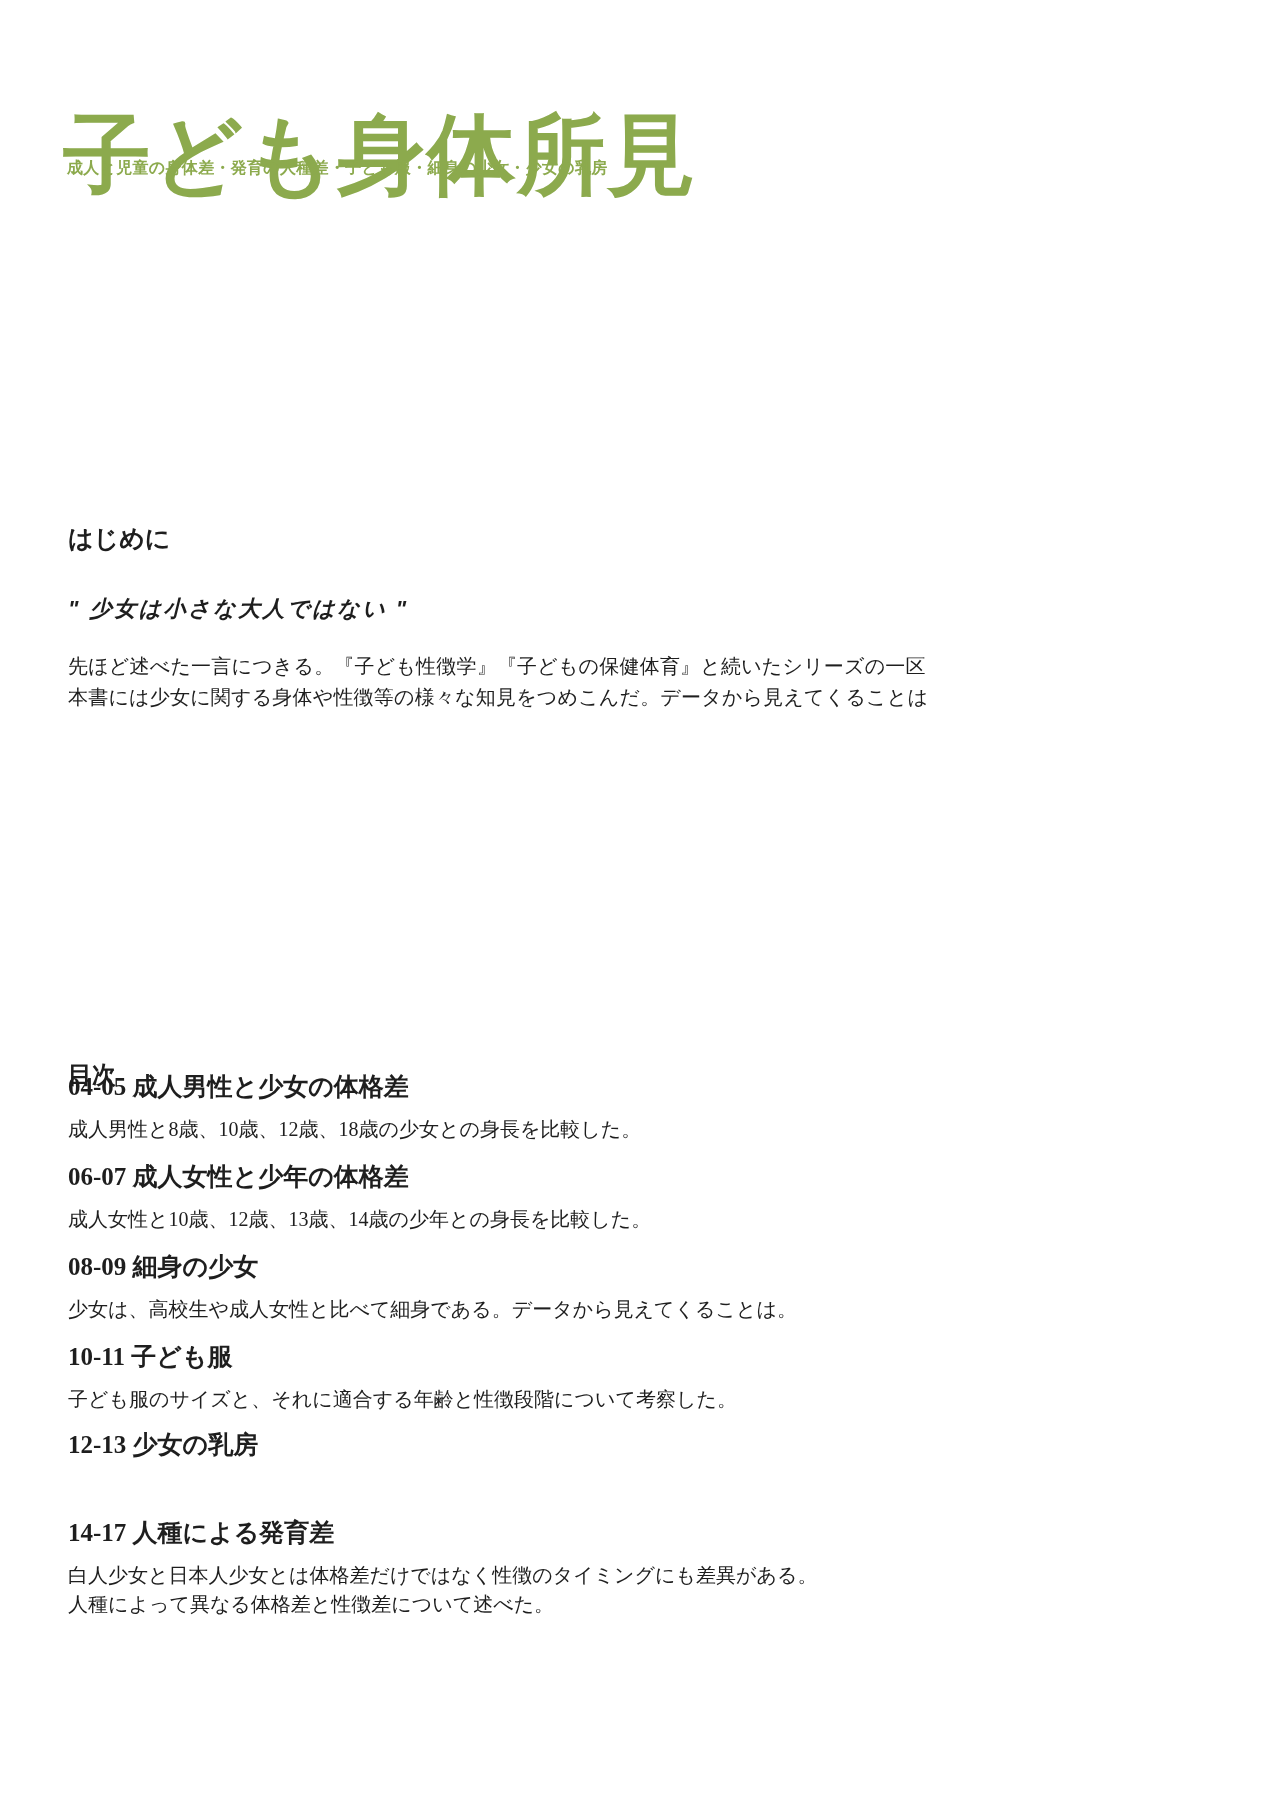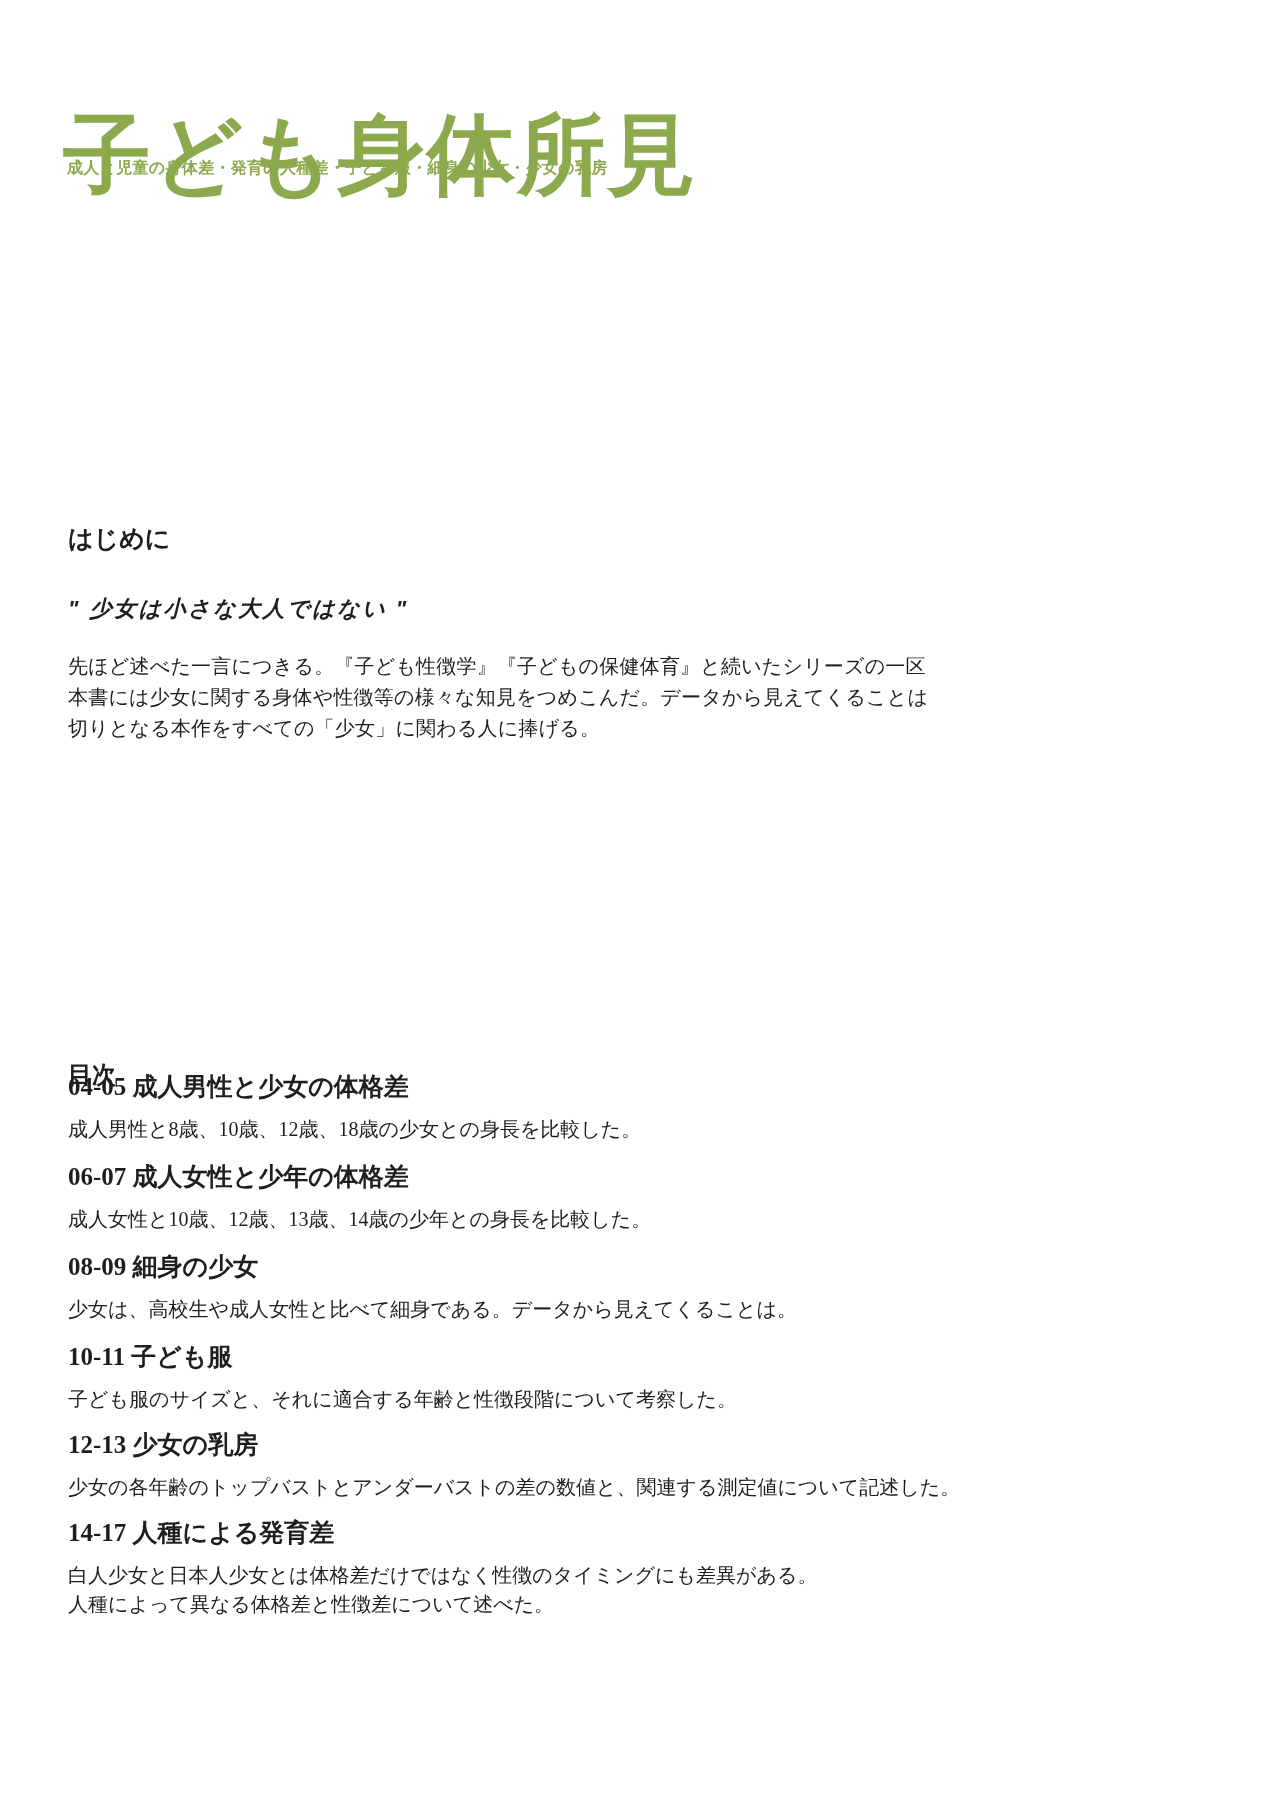--- a/index.html
+++ b/index.html
@@ -107,21 +107,20 @@
   <h1 class="doc-title">子ども身体所見</h1>
   <div class="doc-subtitle">成人と児童の身体差・発育の人種差・子ども服・細身の少女・少女の乳房</div>
 
   <h2 class="intro-heading">はじめに</h2>
 
   <div class="intro-quote">" 少女は小さな大人ではない "</div>
 
   <div class="intro-paragraph">
     <div class="line">先ほど述べた一言につきる。『子ども性徴学』『子どもの保健体育』と続いたシリーズの一区</div>
     <div class="line">本書には少女に関する身体や性徴等の様々な知見をつめこんだ。データから見えてくることは</div>
-    <div class="line">切りとなる本作をすべての「少女」に関わる人に捧げる。</div>
   </div>
 
   <h2 class="toc-heading">目次</h2>
 
   <div class="toc-list">
 
     <div class="toc-entry e0">
       <div class="entry-title">
         <span>04-05</span>
         <span>成人男性と少女の体格差</span>
@@ -159,23 +158,20 @@
       <div class="entry-desc">
         <div class="line">子ども服のサイズと、それに適合する年齢と性徴段階について考察した。</div>
       </div>
     </div>
 
     <div class="toc-entry e4">
       <div class="entry-title">
         <span>12-13</span>
         <span>少女の乳房</span>
       </div>
-      <div class="entry-desc">
-        <div class="line">少女の各年齢のトップバストとアンダーバストの差の数値と、関連する測定値について記述した。</div>
-      </div>
     </div>
 
     <div class="toc-entry e5">
       <div class="entry-title">
         <span>14-17</span>
         <span>人種による発育差</span>
       </div>
       <div class="entry-desc">
         <div class="line">白人少女と日本人少女とは体格差だけではなく性徴のタイミングにも差異がある。</div>
         <div class="line">人種によって異なる体格差と性徴差について述べた。</div>

